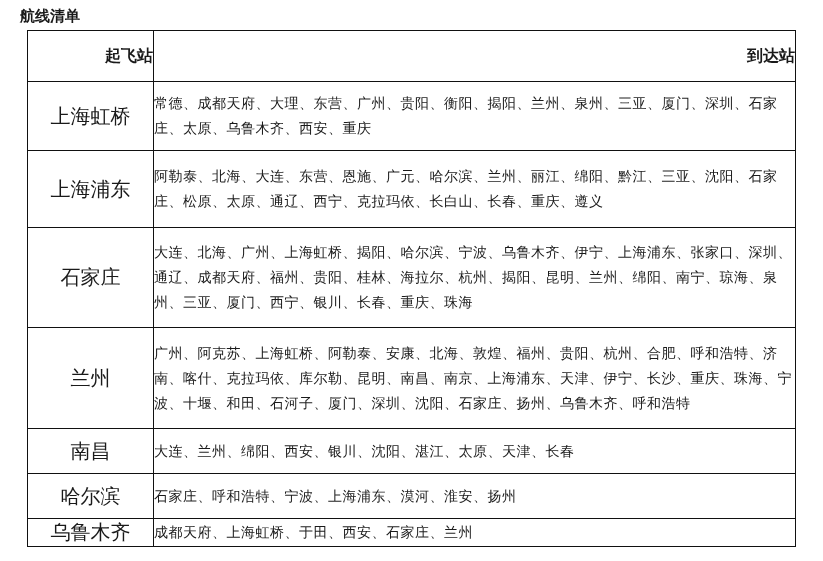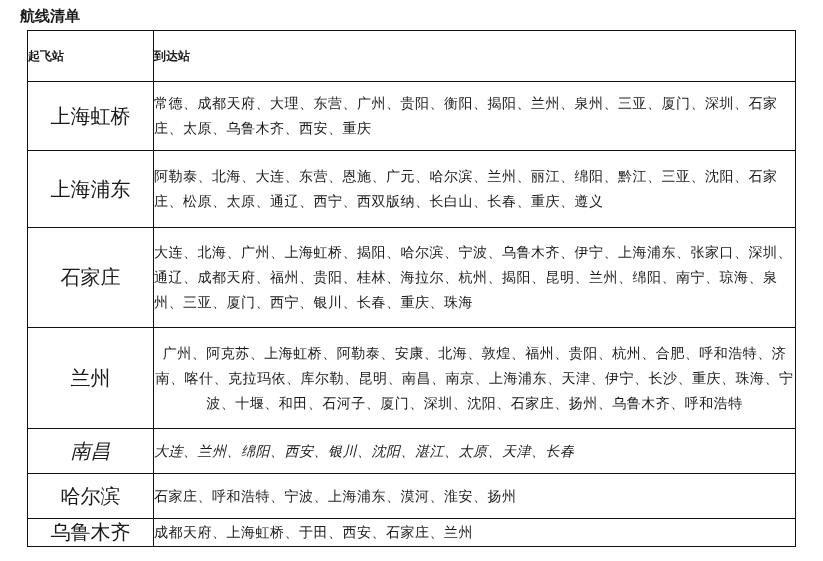--- a/index.html
+++ b/index.html
@@ -18,33 +18,33 @@
       border-collapse: collapse;
       table-layout: fixed;
     }
     table.routes td, table.routes th {
       border: 1.5px solid #111;
       padding: 0;
       vertical-align: middle;
     }
     col.c-origin { width: 126px; }
     col.c-dest { width: 642px; }
-    th { font-size: 12px; font-weight: bold; text-align: left; height: 50px; }
+    th { font-size: 16px; font-weight: bold; text-align: right; height: 50px; }
     td.origin { font-size: 20px; text-align: center; }
     td.dest {
       font-size: 14px; line-height: 25px;
       padding: 0 6px 0 8px;
       text-align: left; letter-spacing: 0.5px;
       word-break: break-all;
     }
     tr.r1 td { height: 68px; }
     tr.r2 td { height: 76px; }
     tr.r3 td { height: 99px; font-family: Liberation Serif, serif; }
-    tr.r4 td { height: 100px; text-align: center; }
-    tr.r5 td { height: 44px; font-style: italic; }
+    tr.r4 td { height: 100px; }
+    tr.r5 td { height: 44px; }
     tr.r6 td { height: 44px; }
     tr.r7 td { height: 25px; }
   </style>
 </head>
 <body>
 
 <div class="doc-title">航线清单</div>
 
 <table class="routes">
   <colgroup>
@@ -57,21 +57,21 @@
       <th>到达站</th>
     </tr>
   </thead>
   <tbody>
     <tr class="r1">
       <td class="origin">上海虹桥</td>
       <td class="dest">常德、成都天府、大理、东营、广州、贵阳、衡阳、揭阳、兰州、泉州、三亚、厦门、深圳、石家庄、太原、乌鲁木齐、西安、重庆</td>
     </tr>
     <tr class="r2">
       <td class="origin">上海浦东</td>
-      <td class="dest">阿勒泰、北海、大连、东营、恩施、广元、哈尔滨、兰州、丽江、绵阳、黔江、三亚、沈阳、石家庄、松原、太原、通辽、西宁、西双版纳、长白山、长春、重庆、遵义</td>
+      <td class="dest">阿勒泰、北海、大连、东营、恩施、广元、哈尔滨、兰州、丽江、绵阳、黔江、三亚、沈阳、石家庄、松原、太原、通辽、西宁、克拉玛依、长白山、长春、重庆、遵义</td>
     </tr>
     <tr class="r3">
       <td class="origin">石家庄</td>
       <td class="dest">大连、北海、广州、上海虹桥、揭阳、哈尔滨、宁波、乌鲁木齐、伊宁、上海浦东、张家口、深圳、通辽、成都天府、福州、贵阳、桂林、海拉尔、杭州、揭阳、昆明、兰州、绵阳、南宁、琼海、泉州、三亚、厦门、西宁、银川、长春、重庆、珠海</td>
     </tr>
     <tr class="r4">
       <td class="origin">兰州</td>
       <td class="dest">广州、阿克苏、上海虹桥、阿勒泰、安康、北海、敦煌、福州、贵阳、杭州、合肥、呼和浩特、济南、喀什、克拉玛依、库尔勒、昆明、南昌、南京、上海浦东、天津、伊宁、长沙、重庆、珠海、宁波、十堰、和田、石河子、厦门、深圳、沈阳、石家庄、扬州、乌鲁木齐、呼和浩特</td>
     </tr>
     <tr class="r5">

